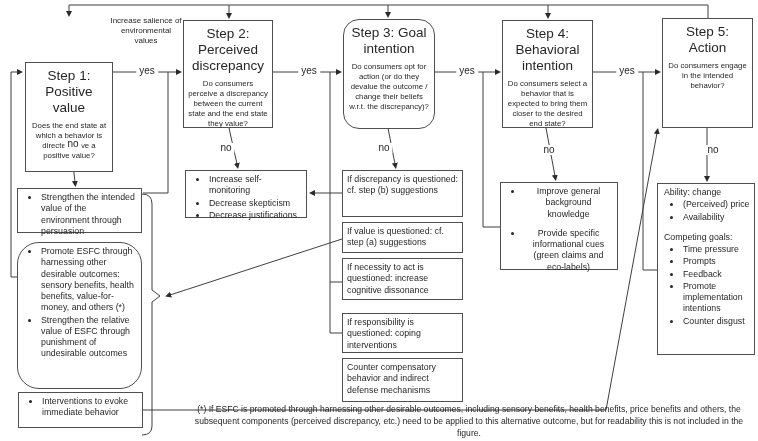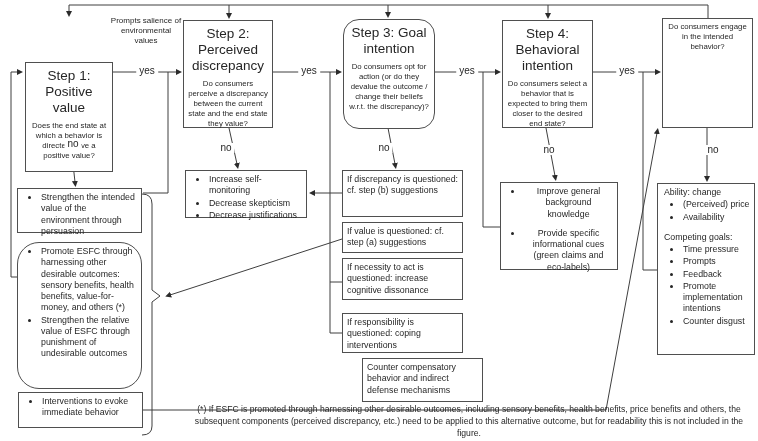--- a/index.html
+++ b/index.html
@@ -76,33 +76,34 @@
   </div>
   <div class="box step-box" style="left:343px;top:19px;width:92px;height:110px;border-radius:16px;">
     <div class="step-title">Step 3: Goal intention</div>
     <div class="step-q">Do consumers opt for action (or do they devalue the outcome / change their beliefs w.r.t. the discrepancy)?</div>
   </div>
   <div class="box step-box" style="left:502px;top:20px;width:91px;height:108px;">
     <div class="step-title">Step 4: Behavioral intention</div>
     <div class="step-q">Do consumers select a behavior that is expected to bring them closer to the desired end state?</div>
   </div>
   <div class="box step-box" style="left:662px;top:18px;width:91px;height:110px;">
+    <div class="step-title">Step 5: Action</div>
     <div class="step-q">Do consumers engage in the intended behavior?</div>
   </div>
 
   <div class="lbl" style="left:147px;top:66px;">yes</div>
   <div class="lbl" style="left:309px;top:66px;">yes</div>
   <div class="lbl" style="left:467px;top:66px;">yes</div>
   <div class="lbl" style="left:627px;top:66px;">yes</div>
   <div class="lbl" style="left:73px;top:139px;">no</div>
   <div class="lbl" style="left:226px;top:143px;">no</div>
   <div class="lbl" style="left:384px;top:143px;">no</div>
   <div class="lbl" style="left:549px;top:145px;">no</div>
   <div class="lbl" style="left:713px;top:145px;">no</div>
-  <div class="salience" style="left:110px;top:16px;width:72px;">Prompts salience of environmental values</div>
+  <div class="salience" style="left:110px;top:16px;width:72px;">Increase salience of environmental values</div>
 
   <div class="box iv-box" style="left:17px;top:188px;width:125px;height:45px;">
     <ul>
         <li>Strengthen the intended value of the environment through persuasion</li>
       </ul>
   </div>
   <div class="box iv-box" style="left:17px;top:242px;width:125px;height:147px;border-radius:22px;">
     <ul>
       <li>Promote ESFC through harnessing other desirable outcomes: sensory benefits, health benefits, value-for-money, and others (*)</li>
       <li>Strengthen the relative value of ESFC through punishment of undesirable outcomes</li>
@@ -119,21 +120,21 @@
       <li>Increase self-monitoring</li>
       <li>Decrease skepticism</li>
       <li>Decrease justifications</li>
     </ul>
   </div>
 
   <div class="box plain-box" style="left:342px;top:170px;width:121px;height:47px;">If discrepancy is questioned: cf. step (b) suggestions</div>
   <div class="box plain-box" style="left:342px;top:222px;width:121px;height:31px;">If value is questioned: cf. step (a) suggestions</div>
   <div class="box plain-box" style="left:342px;top:258px;width:121px;height:42px;">If necessity to act is questioned: increase cognitive dissonance</div>
   <div class="box plain-box" style="left:342px;top:313px;width:121px;height:40px;">If responsibility is questioned: coping interventions</div>
-  <div class="box plain-box" style="left:342px;top:358px;width:121px;height:44px;margin-left:20px;">Counter compensatory behavior and indirect defense mechanisms</div>
+  <div class="box plain-box" style="left:342px;top:358px;width:121px;height:44px;">Counter compensatory behavior and indirect defense mechanisms</div>
 
   <div class="box iv-box" style="left:500px;top:182px;width:118px;height:88px;text-align:center;">
     <ul>
       <li>Improve general background knowledge</li>
       <li class="gap-li">Provide specific informational cues (green claims and eco-labels)</li>
     </ul>
   </div>
 
   <div class="box iv-box" style="left:657px;top:183px;width:98px;height:172px;padding-left:4px;">
     <div class="s5-head">Ability: change</div>

